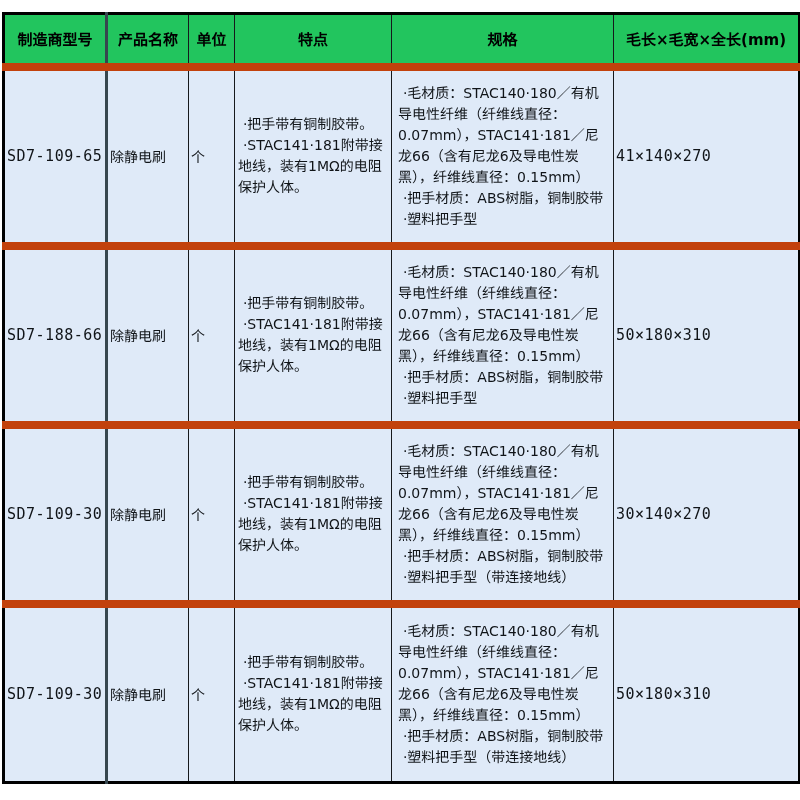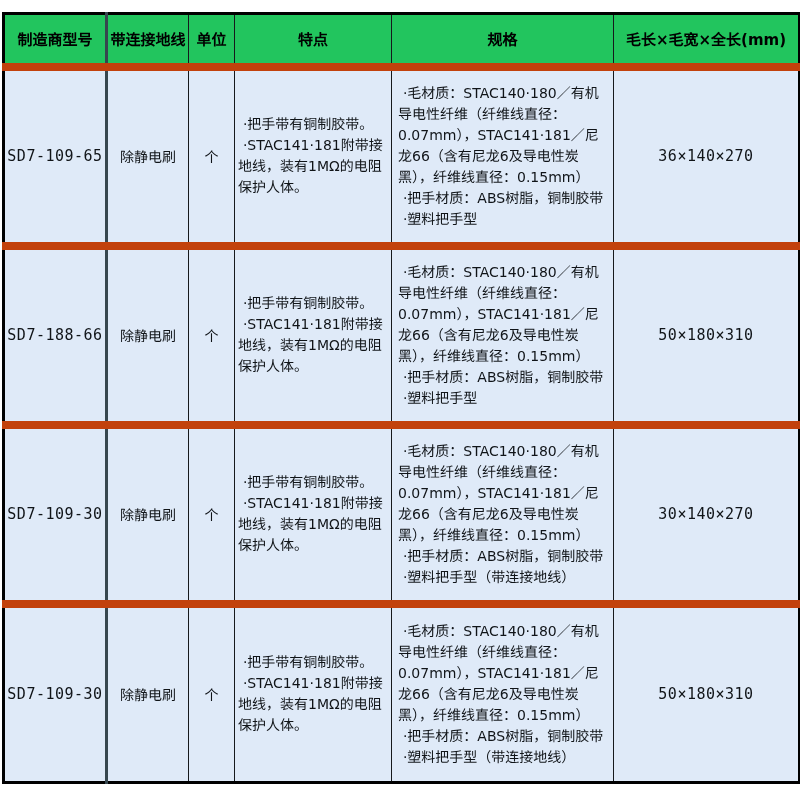--- a/index.html
+++ b/index.html
@@ -33,21 +33,20 @@
     vertical-align: middle;
     border: 1px solid #16191c;
     border-bottom: 3px solid #000000;
     padding: 0 2px;
   }
   tbody td {
     background: #dfeaf8;
     height: 179px;
     font-size: 14px;
     color: #101418;
-    text-align: center;
     vertical-align: middle;
     border: 1px solid #16191c;
     padding: 2px;
   }
   tbody tr td { border-top: 8px solid #c2410c; }
   th.col-model, td.col-model { border-right: 3px solid #37474f; }
   td.col-model, td.col-dims {
     font-family: "DejaVu Sans Mono", "Liberation Mono", monospace;
     font-size: 15px;
     letter-spacing: 0.5px;
@@ -69,42 +68,42 @@
     <col class="c-model">
       <col class="c-name">
       <col class="c-unit">
     <col class="c-feat">
       <col class="c-spec">
       <col class="c-dims">
   </colgroup>
   <thead>
     <tr>
       <th class="col-model">制造商型号</th>
-      <th>带连接地线</th>
+      <th>产品名称</th>
       <th>单位</th>
       <th>特点</th>
       <th>规格</th>
       <th>毛长×毛宽×全长(mm)</th>
     </tr>
   </thead>
   <tbody>
     <tr>
       <td class="col-model">SD7-109-65</td>
       <td>除静电刷</td>
       <td>个</td>
       <td class="col-feat">
         <div class="txt-line">·把手带有铜制胶带。</div>
         <div class="txt-line">·STAC141·181附带接地线，装有1MΩ的电阻保护人体。</div>
       </td>
       <td class="col-spec">
         <div class="txt-line">·毛材质：STAC140·180／有机导电性纤维（纤维线直径：0.07mm），STAC141·181／尼龙66（含有尼龙6及导电性炭黑），纤维线直径：0.15mm）</div>
         <div class="txt-line">·把手材质：ABS树脂，铜制胶带</div>
         <div class="txt-line">·塑料把手型</div>
       </td>
-      <td class="col-dims">36×140×270</td>
+      <td class="col-dims">41×140×270</td>
     </tr>
     <tr>
       <td class="col-model">SD7-188-66</td>
       <td>除静电刷</td>
       <td>个</td>
       <td class="col-feat">
         <div class="txt-line">·把手带有铜制胶带。</div>
         <div class="txt-line">·STAC141·181附带接地线，装有1MΩ的电阻保护人体。</div>
       </td>
       <td class="col-spec">

